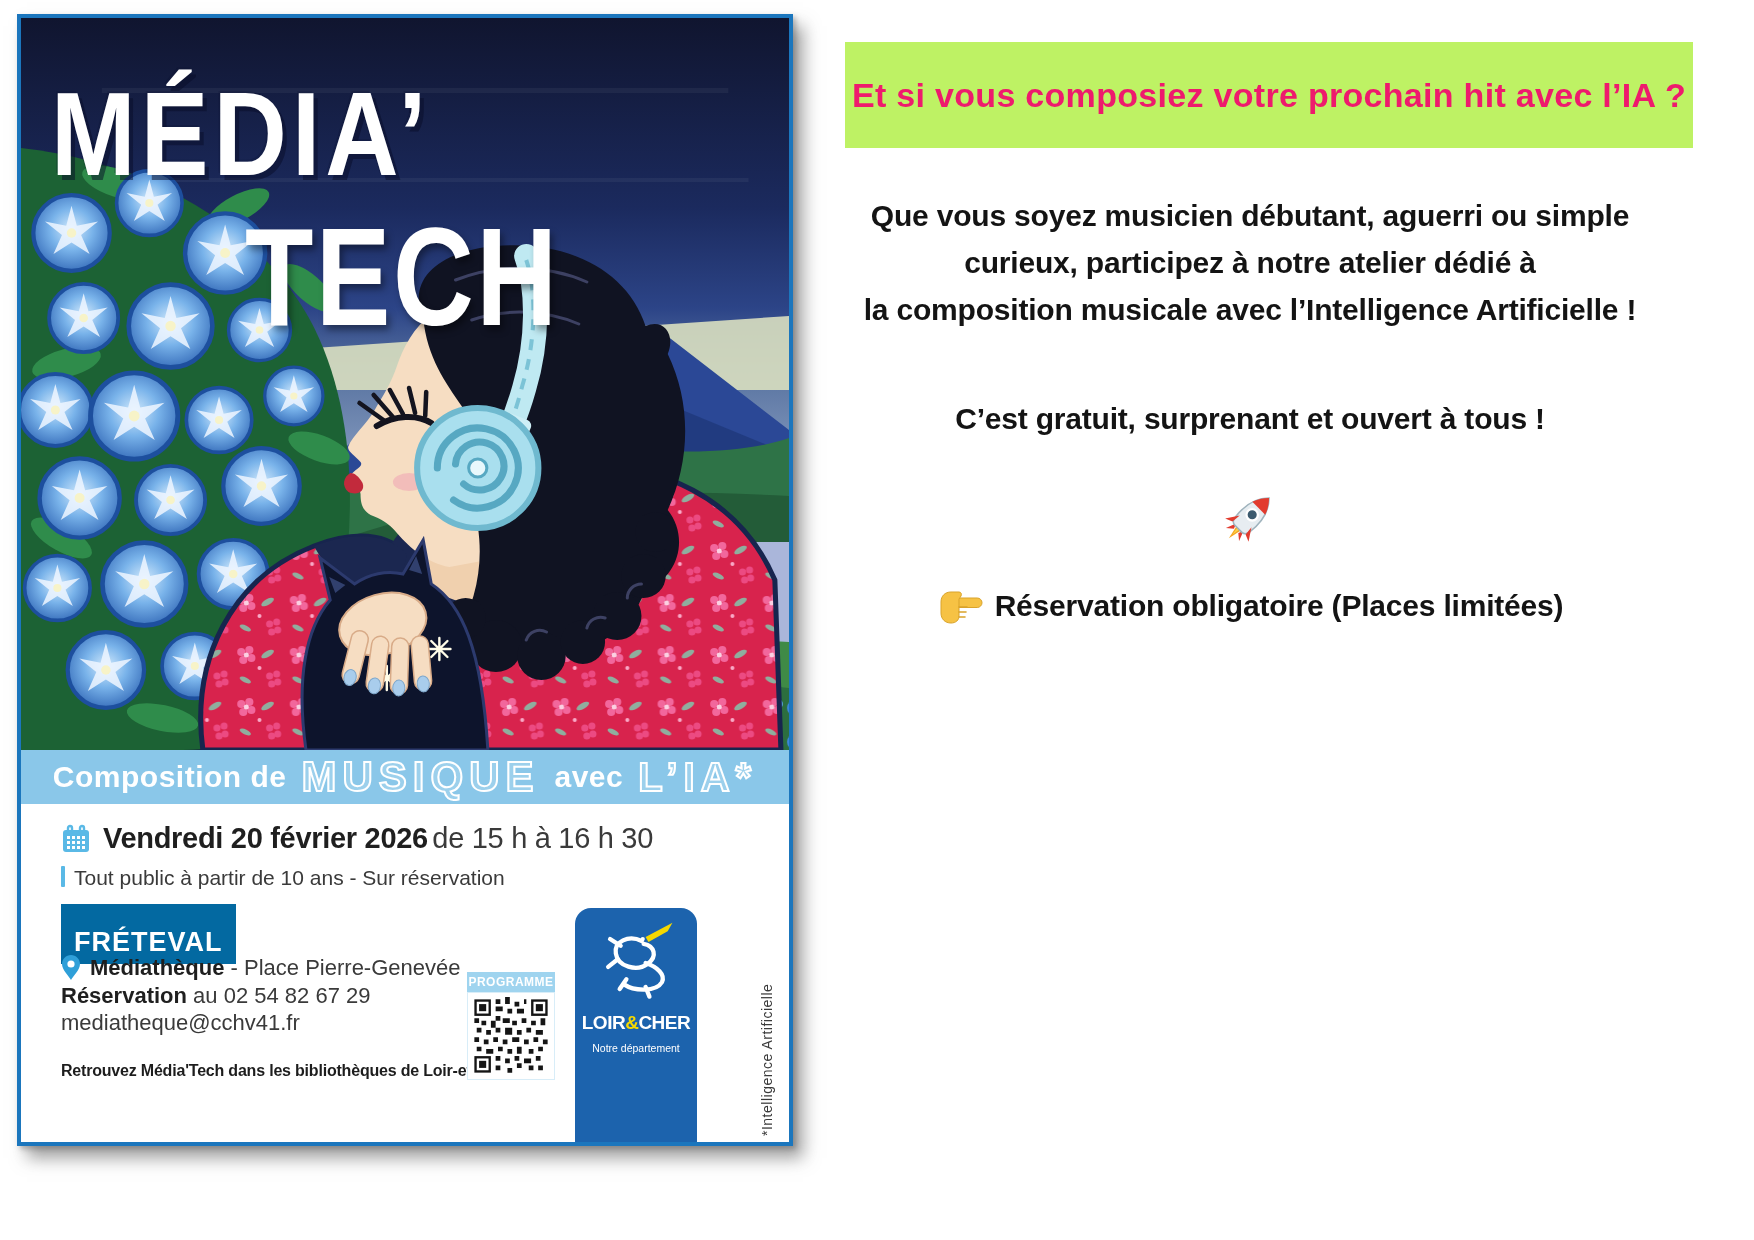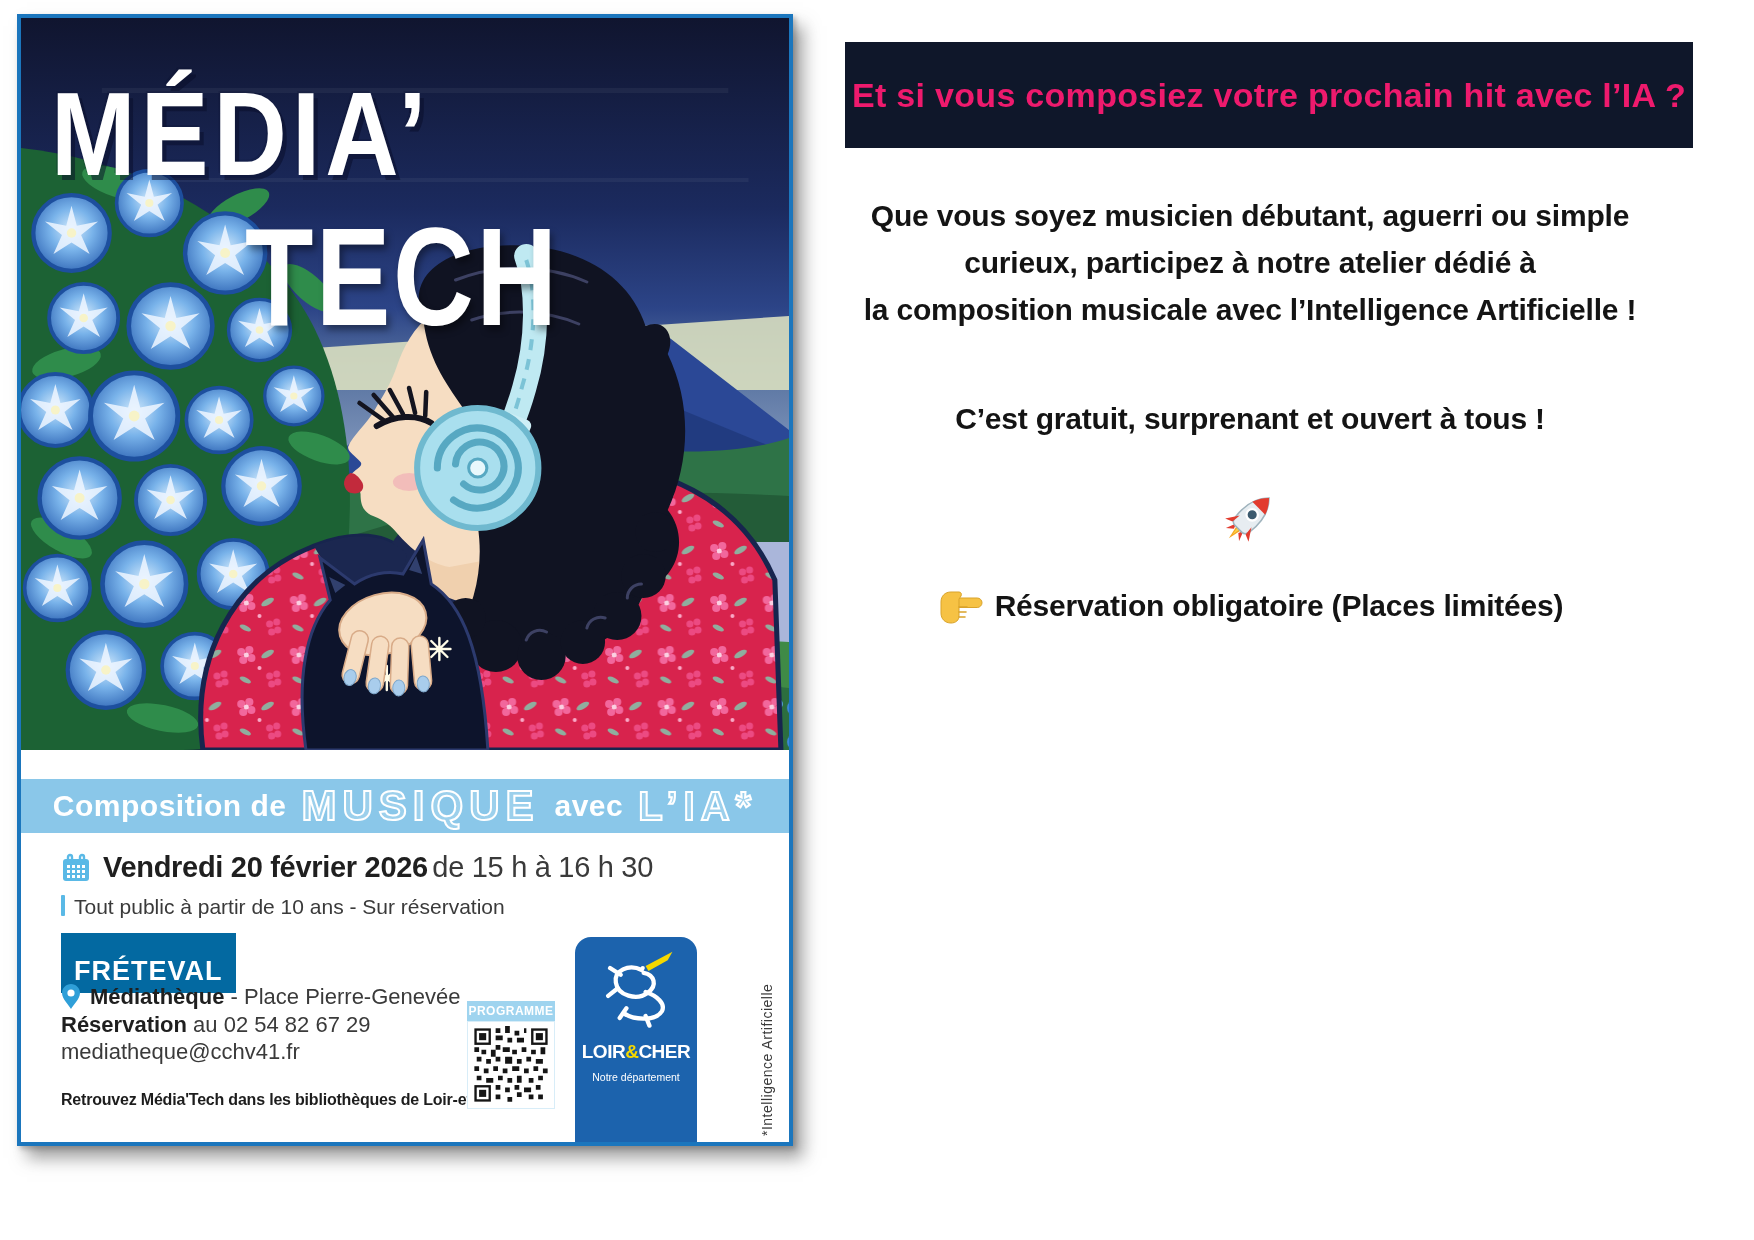--- a/index.html
+++ b/index.html
@@ -28,21 +28,21 @@
     text-shadow:2px 2px 3px rgba(0,0,0,.55);letter-spacing:.5px;
   }
   .title-tech{
     position:absolute;left:224px;top:178px;z-index:3;white-space:nowrap;
     font-size:140px;font-weight:800;color:#fff;letter-spacing:3px;
     transform:scaleX(.80);transform-origin:left top;
     text-shadow:4px 5px 8px rgba(0,0,0,.4);
   }
   .pbanner{
     height:54px;flex:none;background:#8ac7e9;z-index:4;
-    display:flex;align-items:center;justify-content:center;gap:15px;color:#fff;white-space:nowrap;margin-top:29px;
+    display:flex;align-items:center;justify-content:center;gap:15px;color:#fff;white-space:nowrap;
   }
   .pbanner .plain{font-size:30px;font-weight:700;letter-spacing:.5px;}
   .outline3d{
     font-weight:700;color:rgba(255,255,255,.16);
     -webkit-text-stroke:2px #ffffff;letter-spacing:6px;
   }
   .pbanner .big{font-size:42px;}
   .pbanner .big2{font-size:40px;}
   .info{position:relative;flex:1;background:#fff;}
   .row-abs{position:absolute;left:40px;white-space:nowrap;}
@@ -76,21 +76,21 @@
   .logo-name{color:#fff;font-weight:800;font-size:19px;letter-spacing:-.5px;margin-top:0;}
   .logo-name .amp{color:#f5d800;}
   .logo-tag{color:#fff;font-size:10.5px;margin-top:8px;}
   .vert-note{
     position:absolute;right:14px;bottom:6px;height:240px;
     writing-mode:vertical-rl;transform:rotate(180deg);
     font-size:14px;color:#3a3a3a;letter-spacing:.5px;
   }
   
   .headline-banner{
-    position:absolute;left:845px;top:42px;width:848px;height:106px;background:#0f172a;
+    position:absolute;left:845px;top:42px;width:848px;height:106px;background:#bef264;
     display:flex;align-items:center;justify-content:center;
   }
   .headline-text{color:#ee1a6d;font-size:34px;font-weight:700;letter-spacing:.3px;white-space:nowrap;}
   .para{
     position:absolute;left:758px;top:192px;width:984px;text-align:center;
     font-size:30px;font-weight:700;color:#141414;line-height:47px;white-space:pre-line;
     letter-spacing:-.2px;
   }
   .free-line{
     position:absolute;left:758px;top:402px;width:984px;text-align:center;

